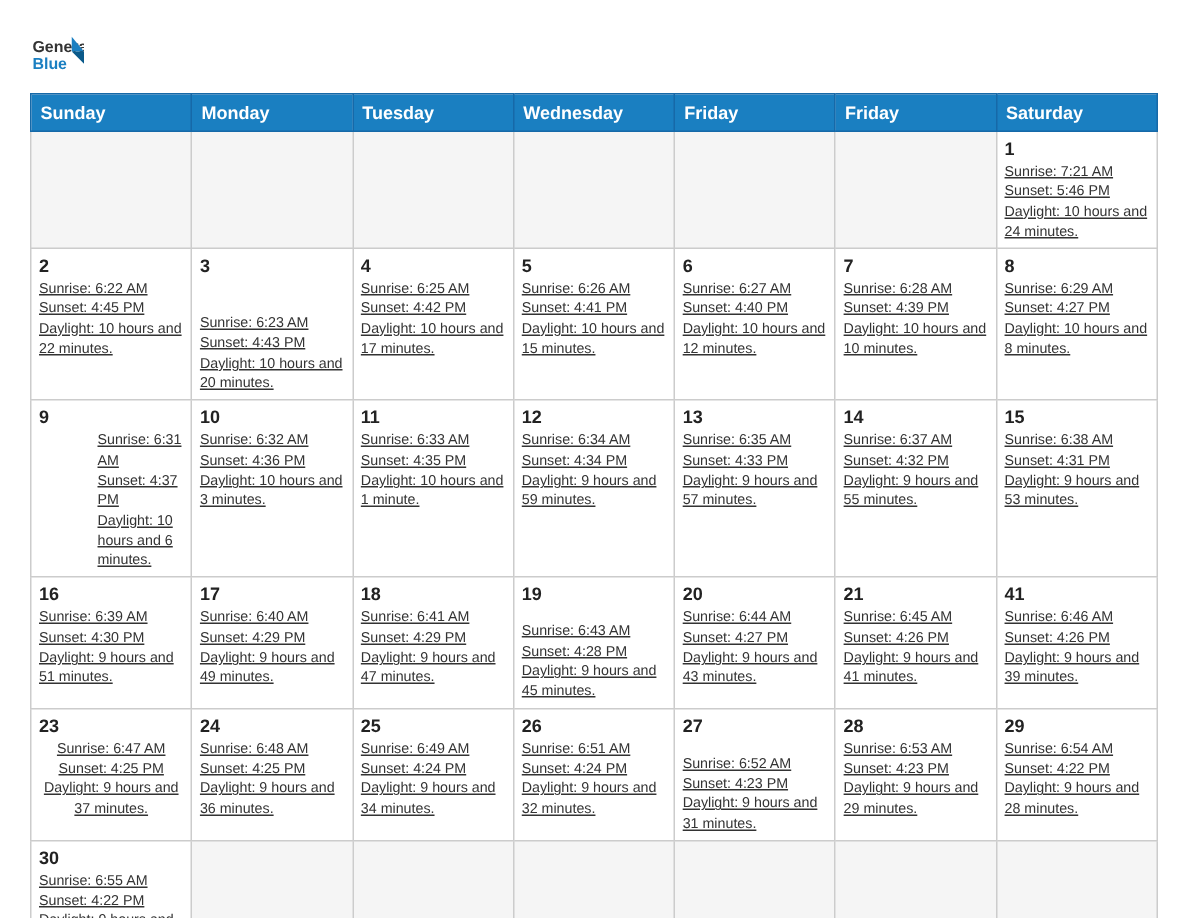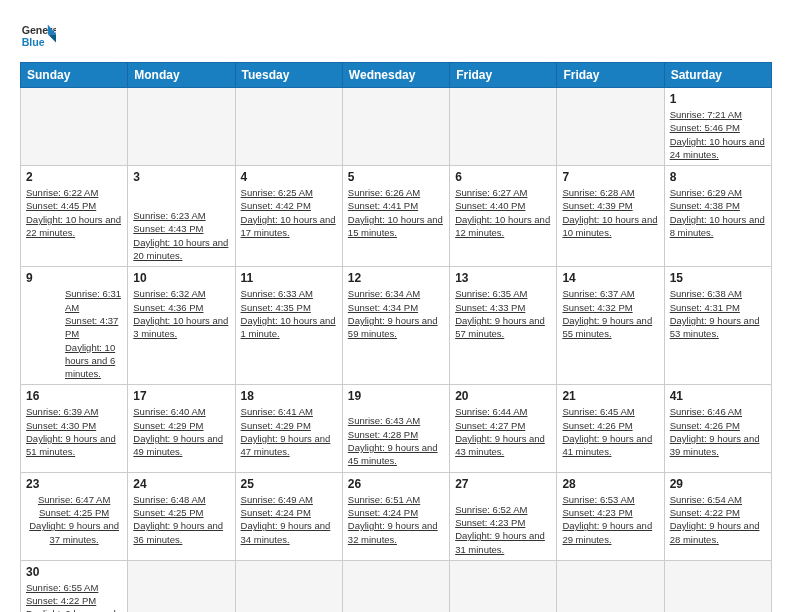--- a/index.html
+++ b/index.html
@@ -166,21 +166,21 @@
           </td>
           <td>
             <span class="day-number">7</span>
             <div class="day-info" style="white-space: pre-line;">Sunrise: 6:28 AM
 Sunset: 4:39 PM
 Daylight: 10 hours and 10 minutes.</div>
           </td>
           <td>
             <span class="day-number">8</span>
             <div class="day-info" style="white-space: pre-line;">Sunrise: 6:29 AM
-Sunset: 4:38 PM
+Sunset: 4:27 PM
 Daylight: 10 hours and 8 minutes.</div>
           </td>
         </tr>
         <tr>
           <td>
             <span class="day-number">9</span>
             <div class="day-info" style="white-space: pre-line; margin-left: 39px;">Sunrise: 6:31 AM
 Sunset: 4:37 PM
 Daylight: 10 hours and 6 minutes.</div>
           </td>

